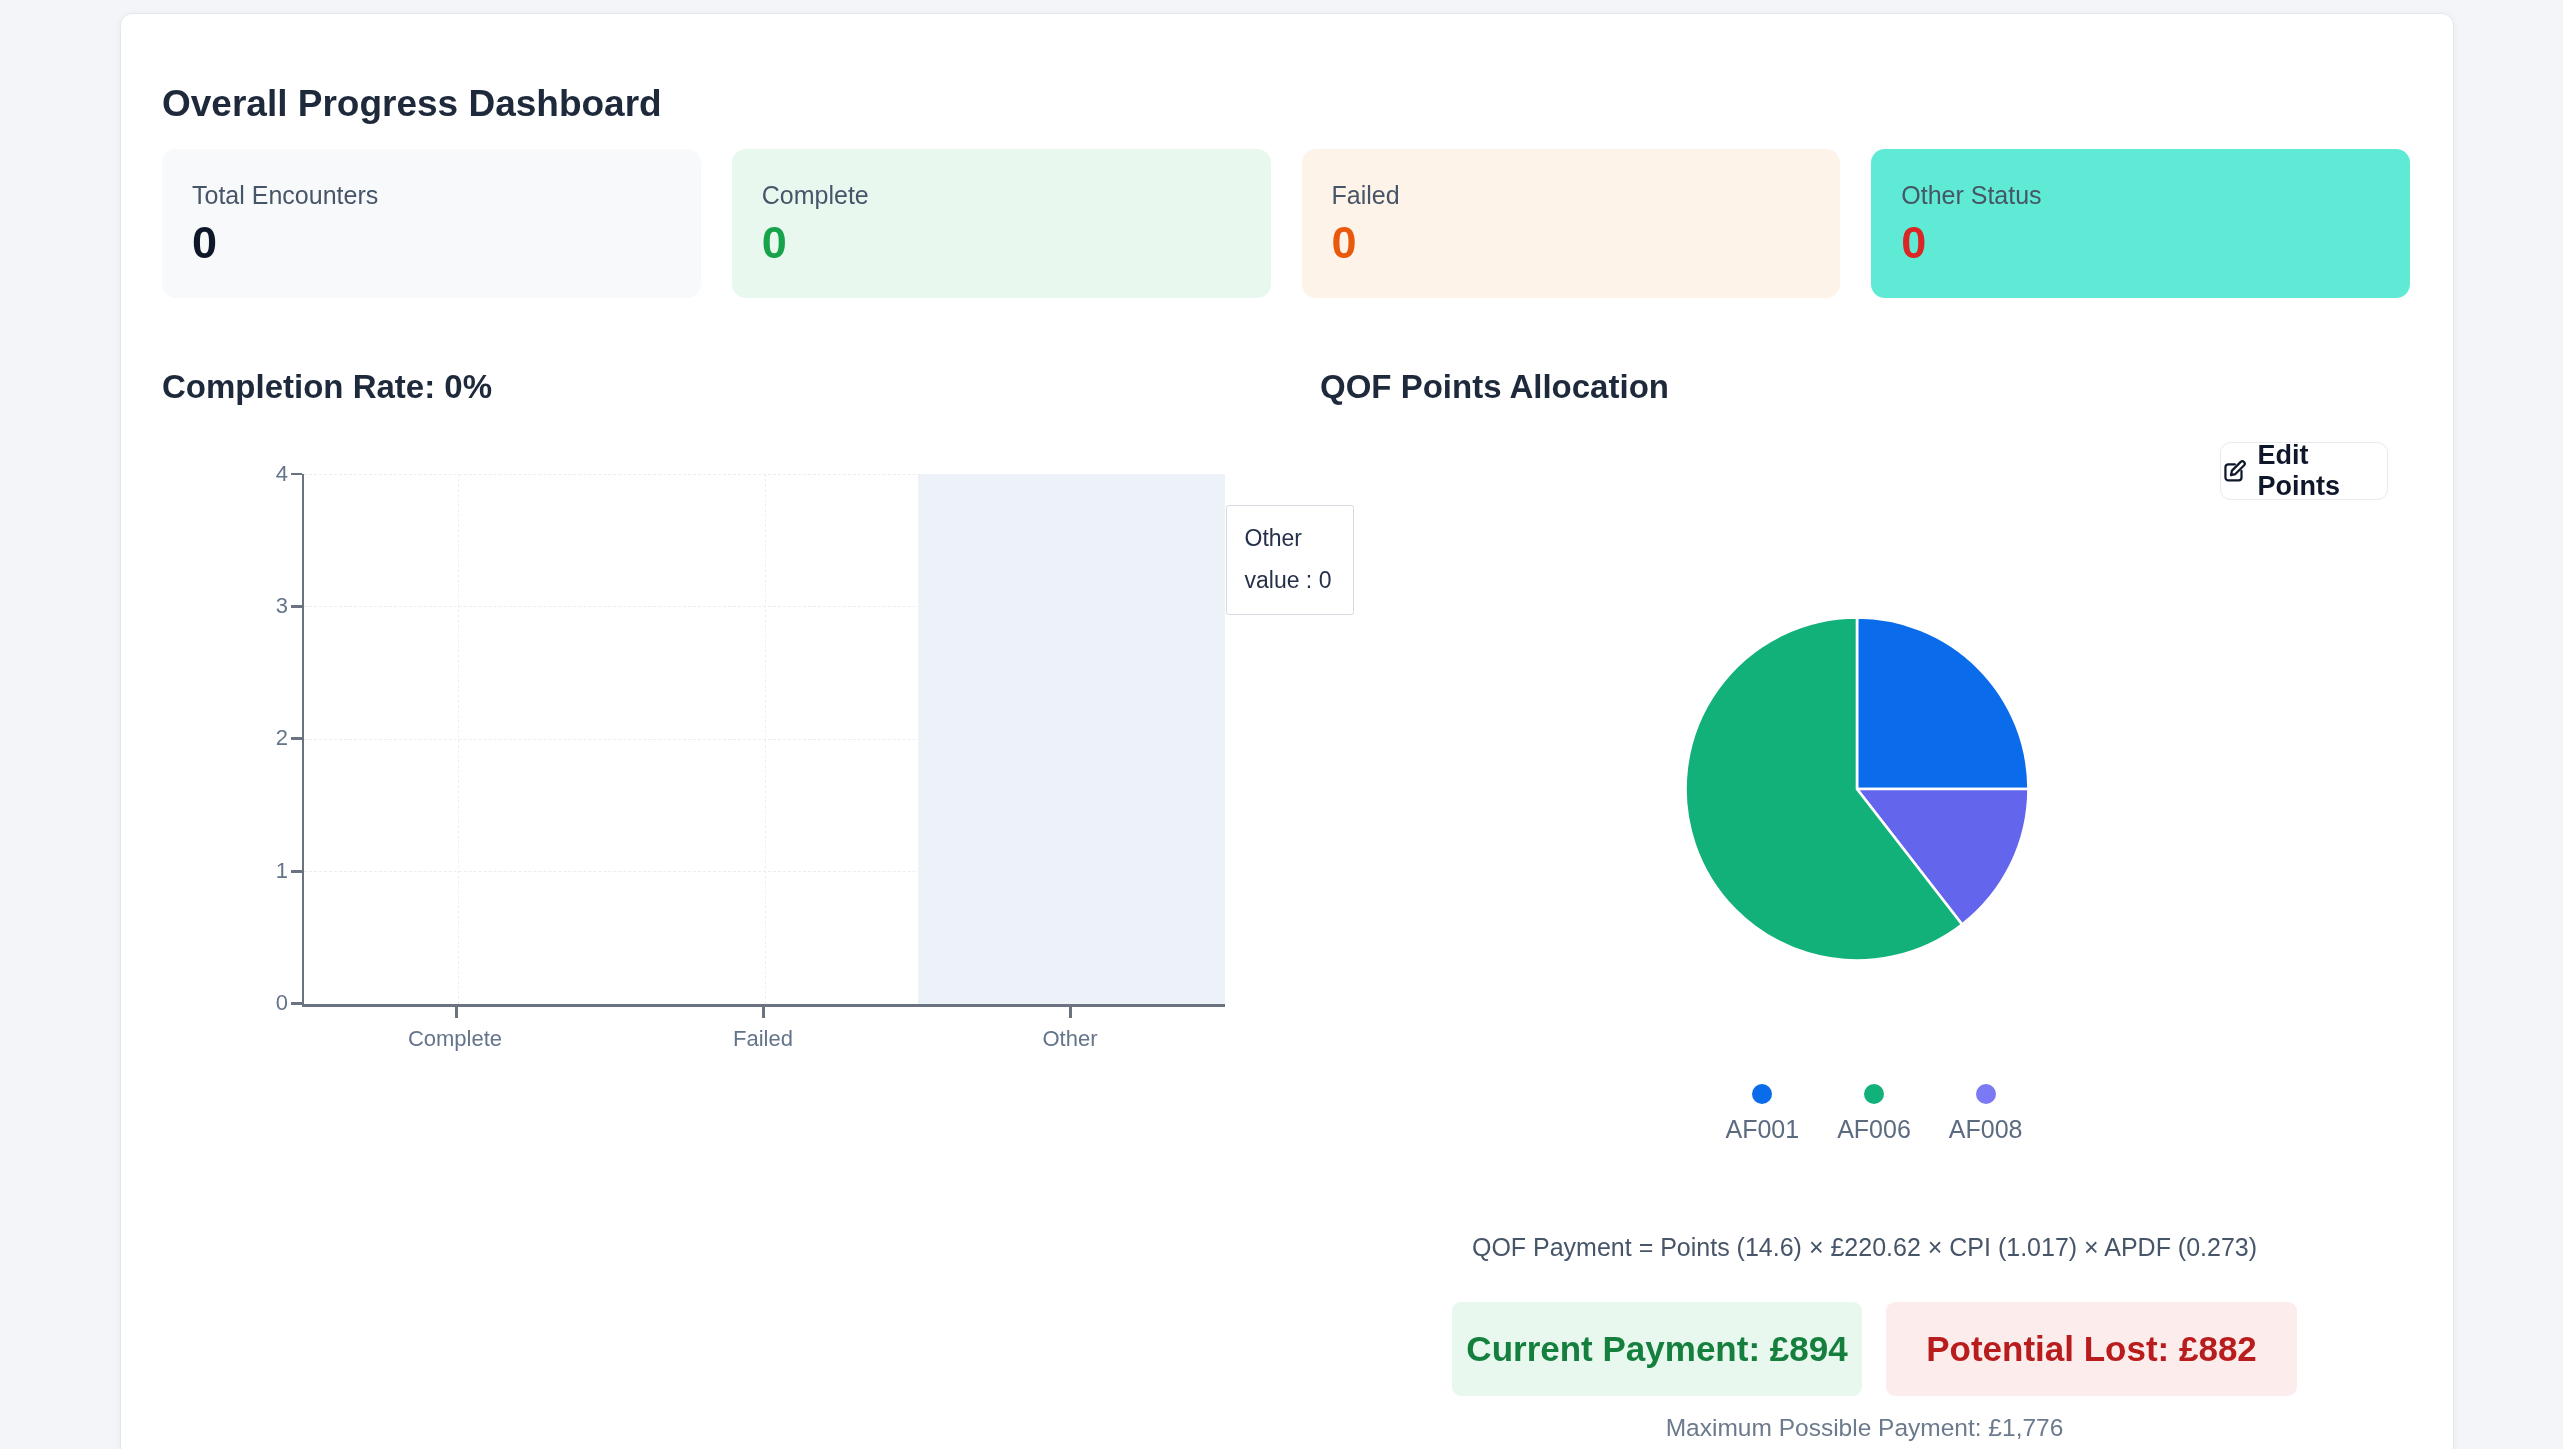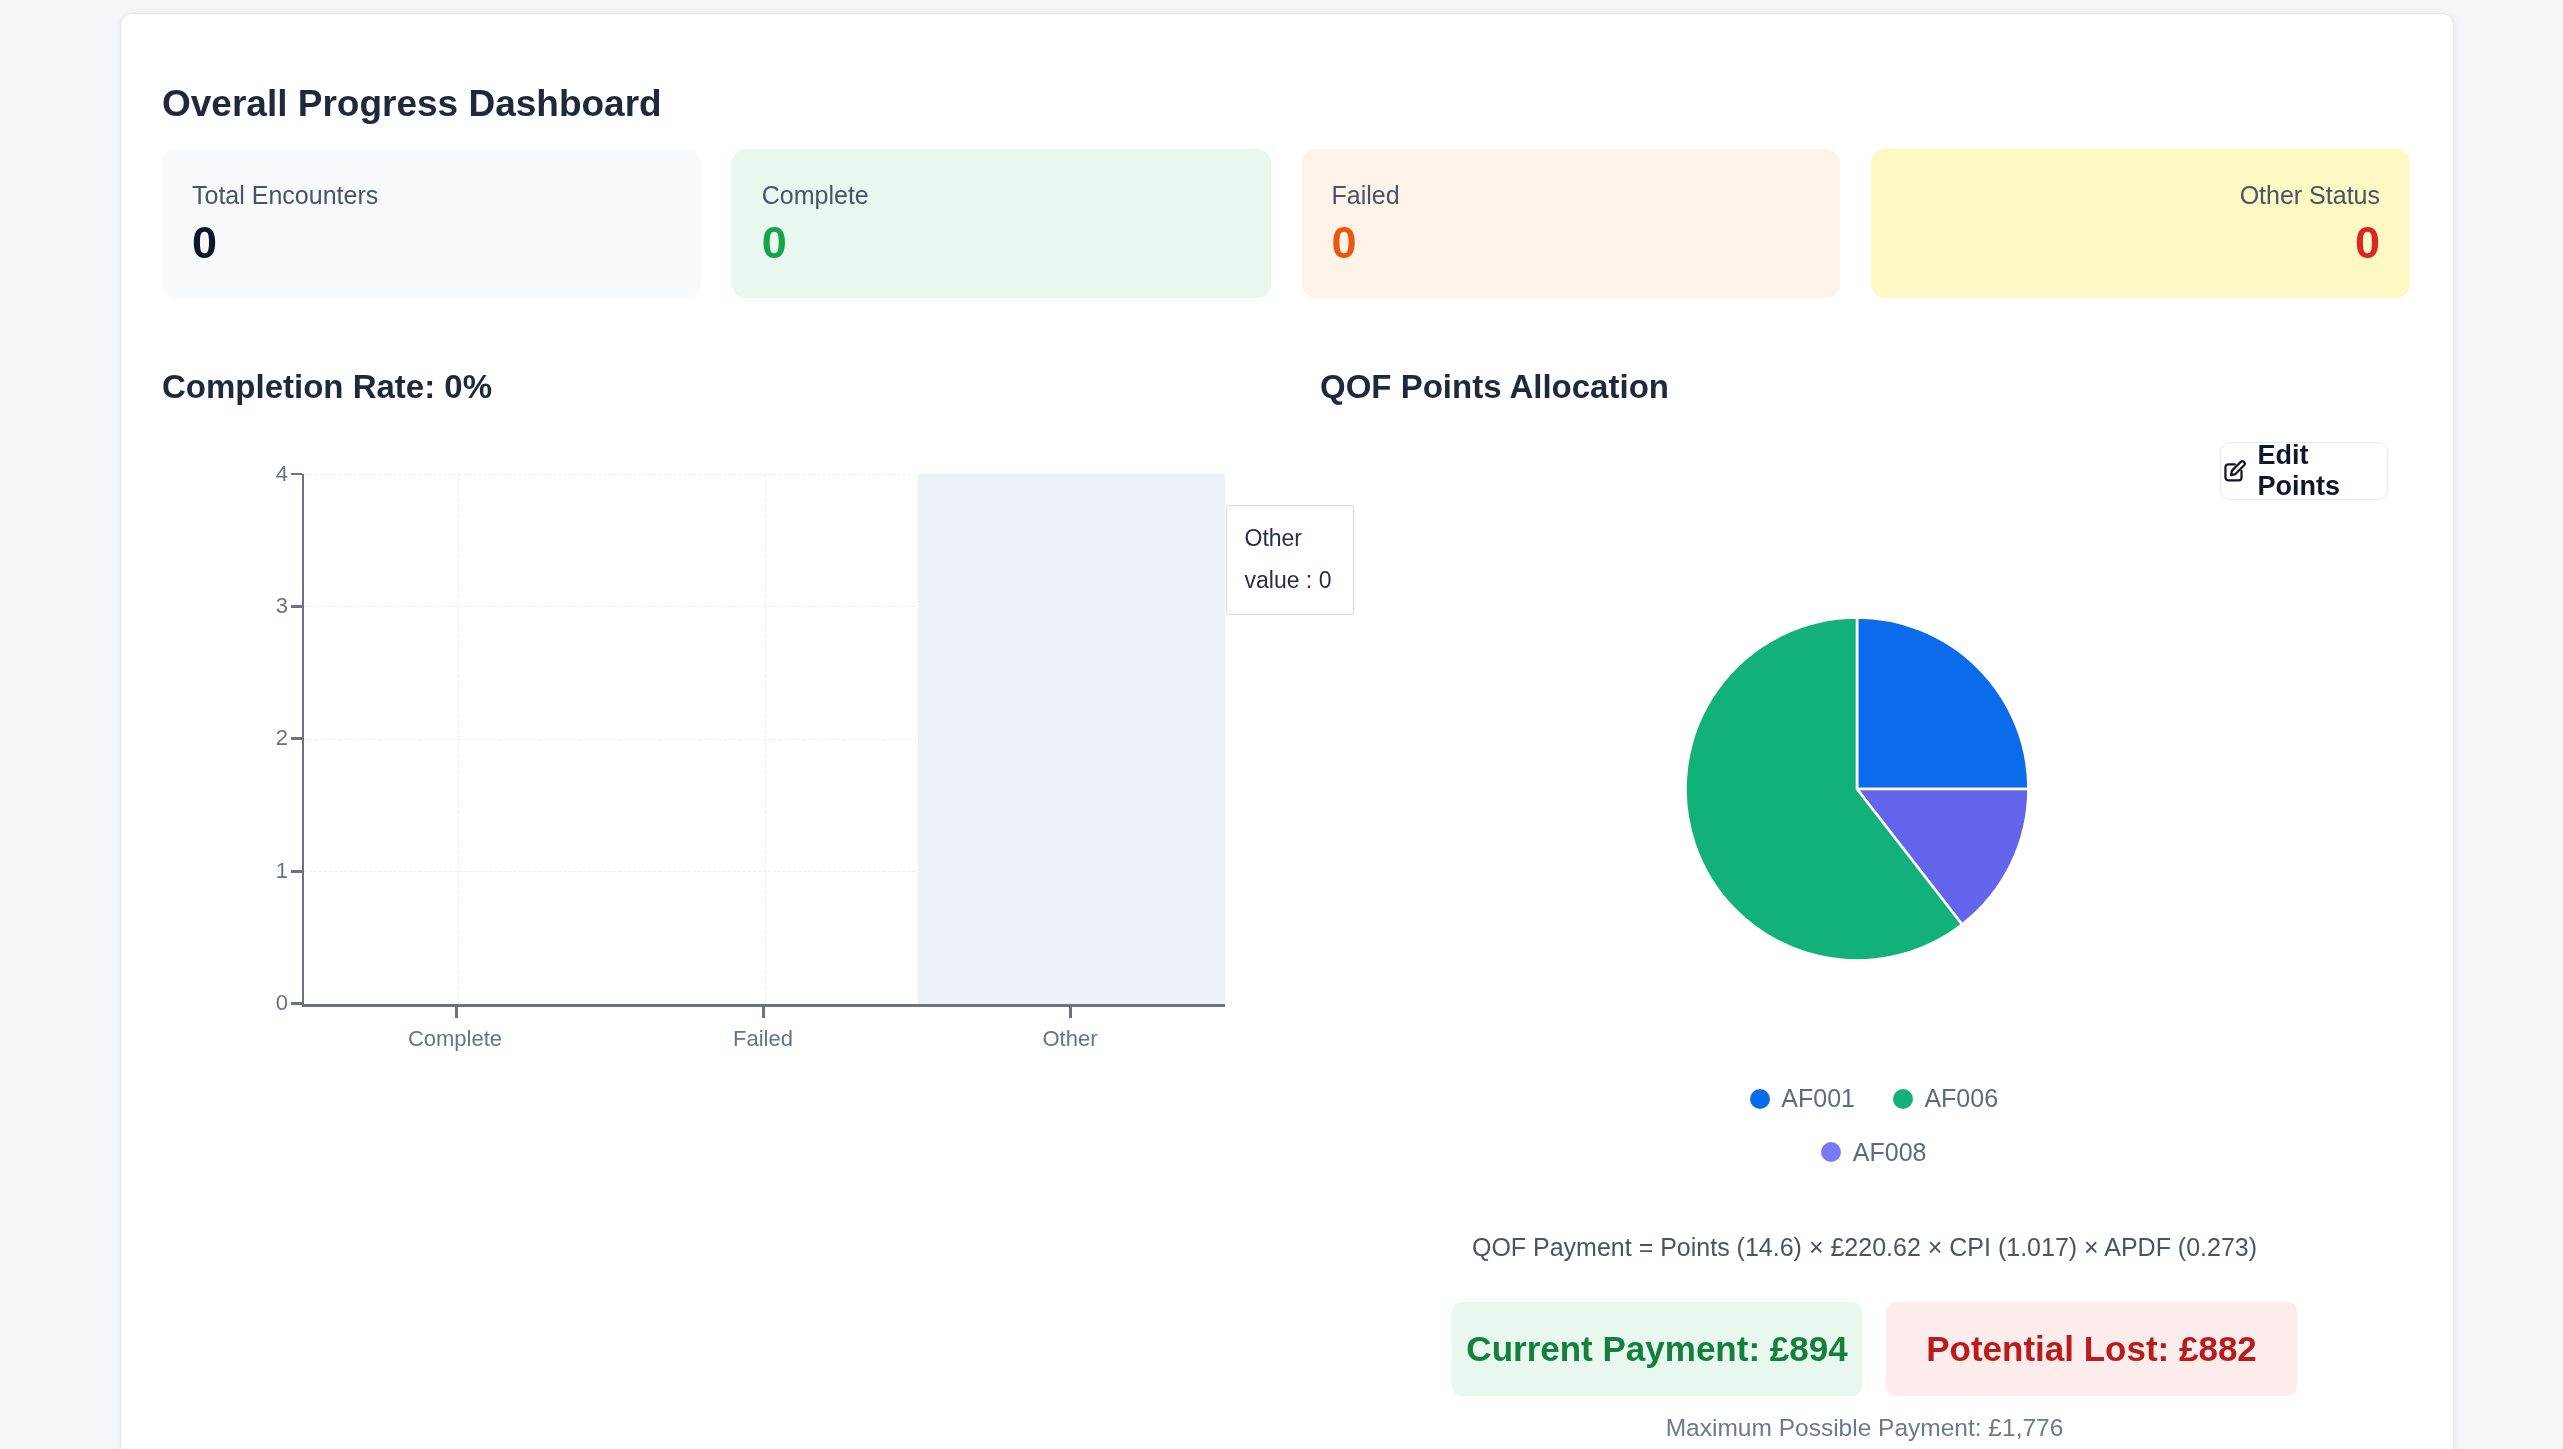--- a/index.html
+++ b/index.html
@@ -56,21 +56,21 @@
     display:flex;align-items:center;justify-content:center;gap:10px;
     font-size:27px;font-weight:600;color:#0f172a;cursor:pointer;
   }
   .edit-btn svg{width:29px;height:29px;}
   .pie-svg{position:absolute;left:1682px;top:614px;width:350px;height:350px;}
   .legend{
     position:absolute;left:1686px;top:1084px;width:376px;
     display:flex;flex-wrap:wrap;justify-content:center;align-items:center;
     column-gap:38px;row-gap:24.5px;
   }
-  .legend-item{display:flex;align-items:center;gap:11.4px;cursor:pointer;}
+  .legend-item{display:flex;align-items:center;gap:11.4px;cursor:pointer;flex-direction:column;}
   .legend-dot{width:20px;height:20px;border-radius:50%;}
   .legend-label{font-size:25px;color:#5b6b80;}
   .formula{
     position:absolute;left:1318px;top:1233px;width:1093px;text-align:center;
     font-size:25px;color:#475569;
   }
   .pay-box{
     position:absolute;top:1302px;height:94px;border-radius:9px;box-sizing:border-box;
     display:flex;align-items:center;justify-content:center;
     font-size:35px;font-weight:700;white-space:nowrap;
@@ -95,21 +95,21 @@
     <div class="stat-value" style="color: rgb(15, 23, 42);">0</div>
   </div>
   <div class="stat-card" style="background: rgb(233, 248, 239);">
     <div class="stat-label">Complete</div>
     <div class="stat-value" style="color: rgb(23, 163, 74);">0</div>
   </div>
   <div class="stat-card" style="background: rgb(253, 243, 232);">
     <div class="stat-label">Failed</div>
     <div class="stat-value" style="color: rgb(234, 88, 12);">0</div>
   </div>
-  <div class="stat-card" style="background: #fef9c3; text-align: right;">
+  <div class="stat-card" style="background: #5eead4;">
     <div class="stat-label">Other Status</div>
     <div class="stat-value" style="color: rgb(220, 38, 38);">0</div>
   </div>
 </div>
 
 <div class="section-heading" style="left:162px">Completion Rate: 0%</div>
 
 <div class="bar-chart">
   <div class="bar-plot" id="bar-plot">
       <div class="vgrid" style="left: 768px;"></div>

